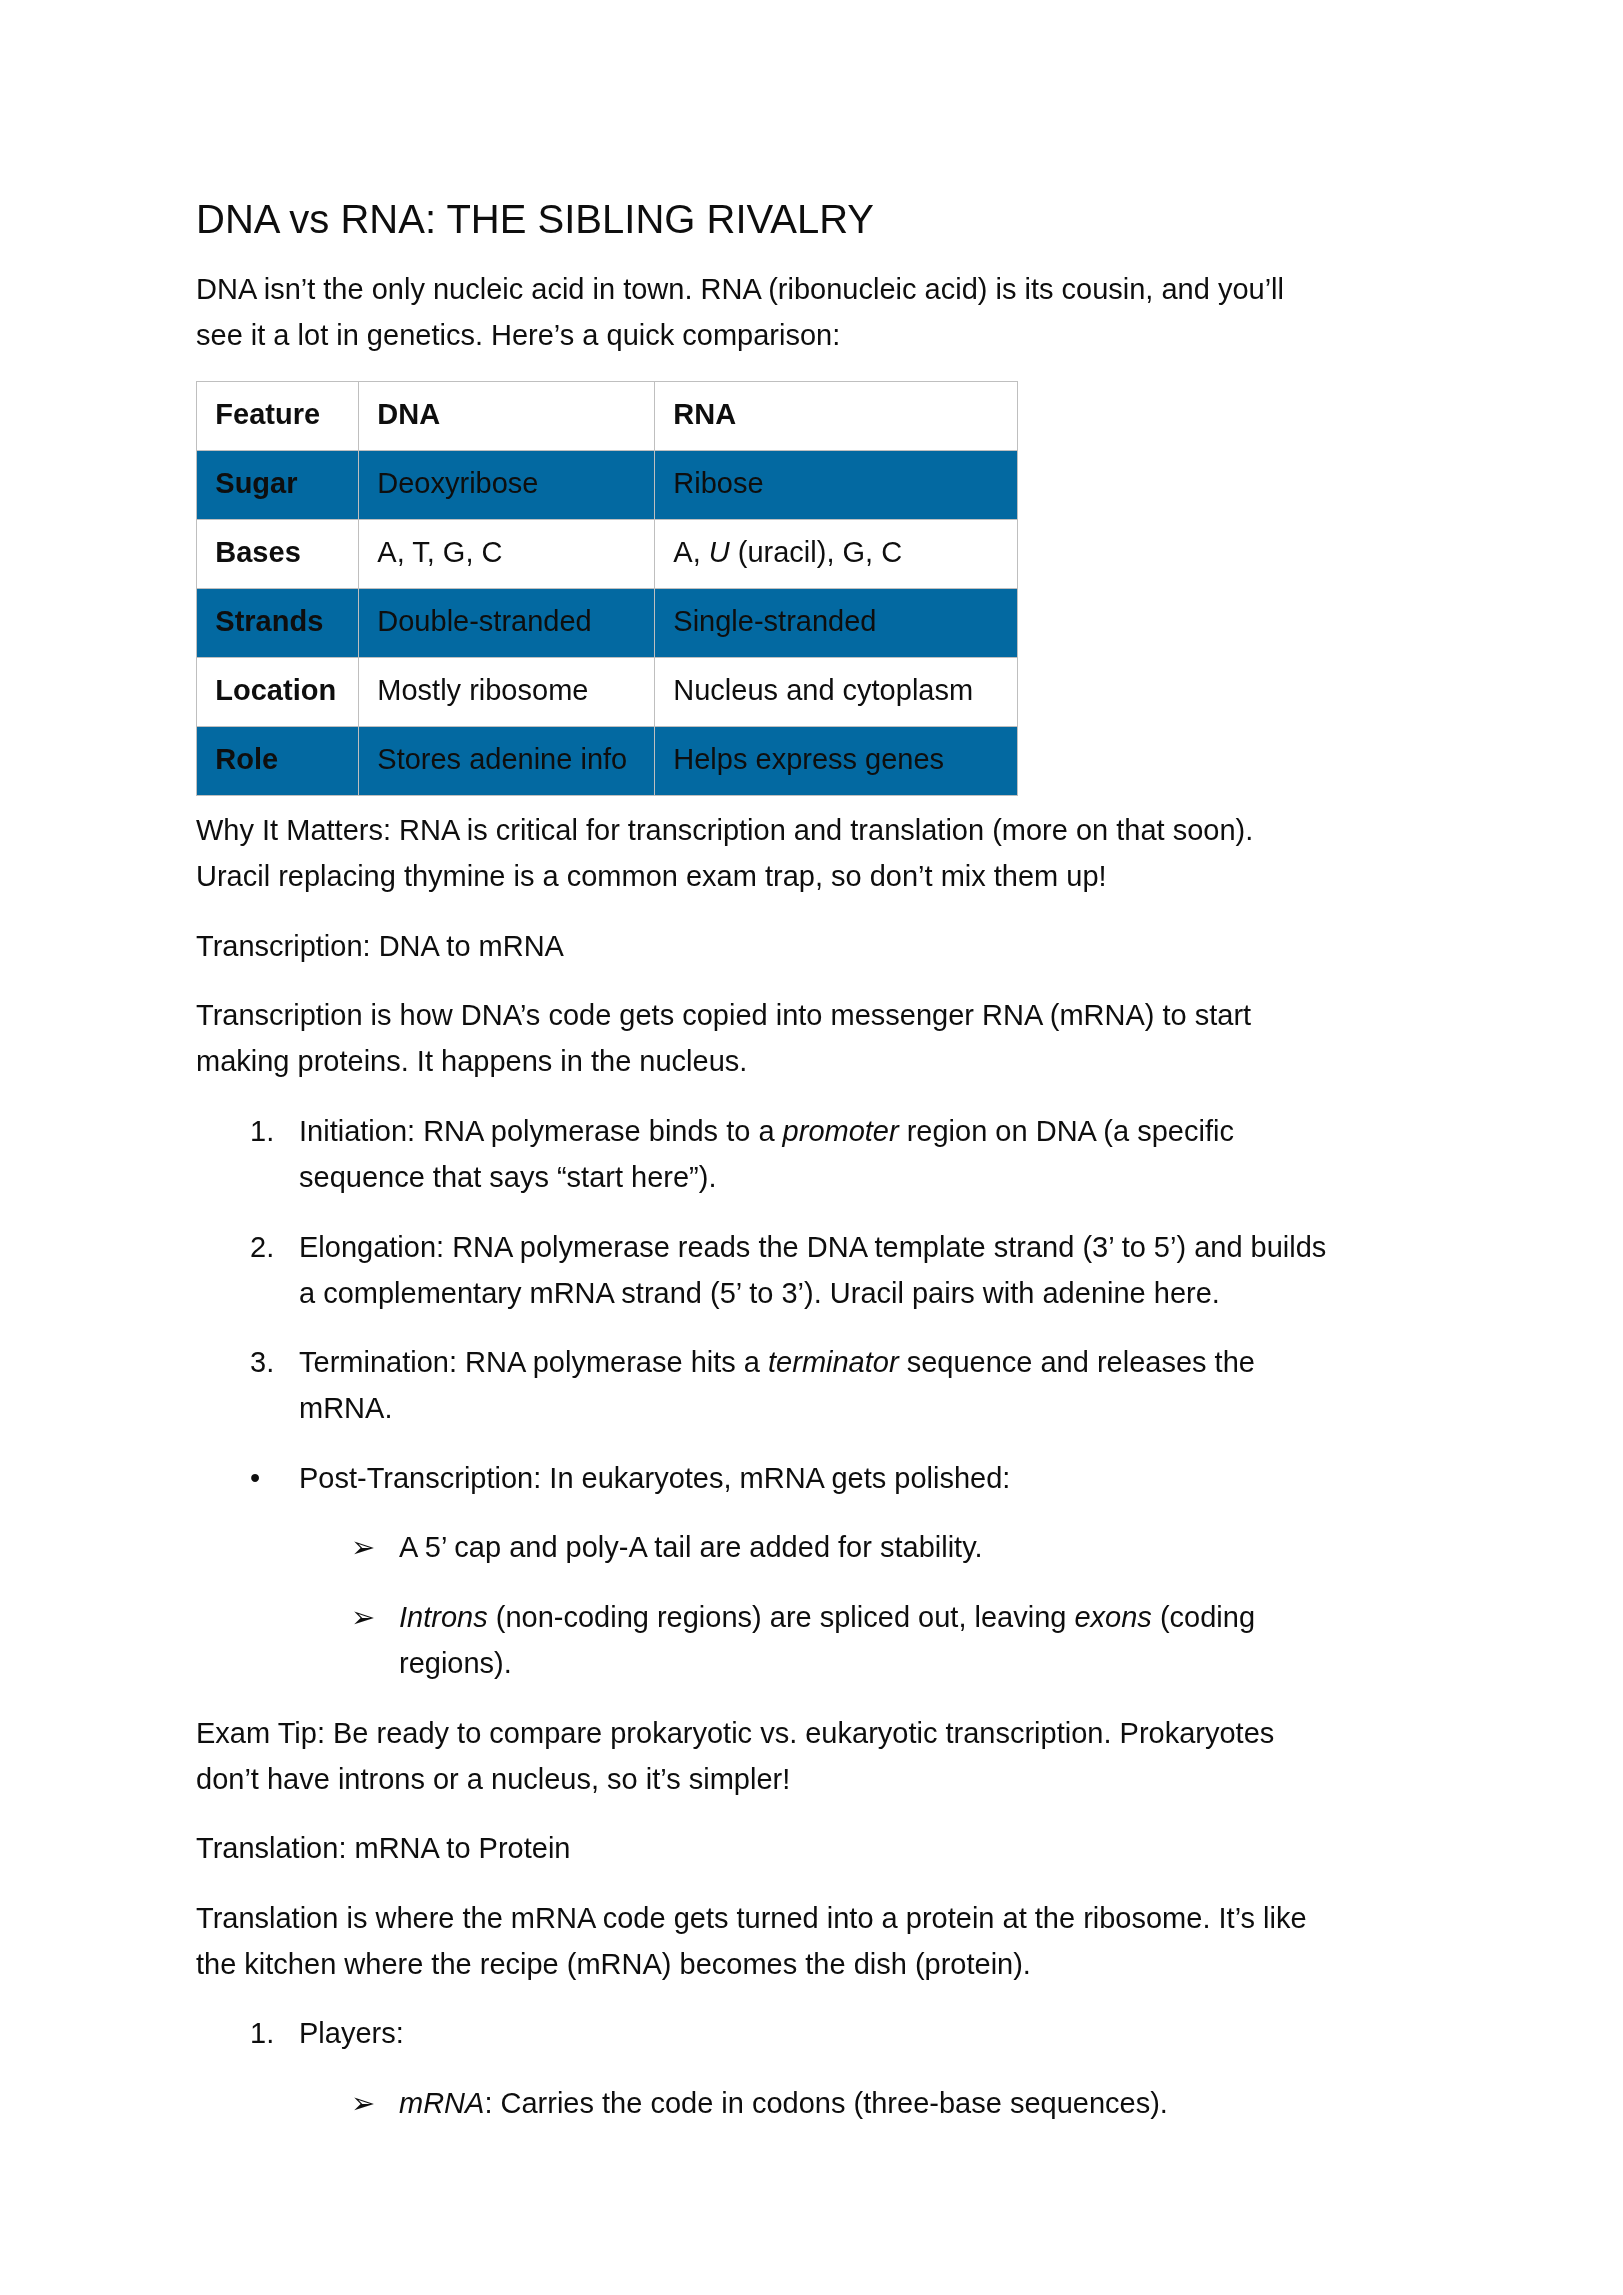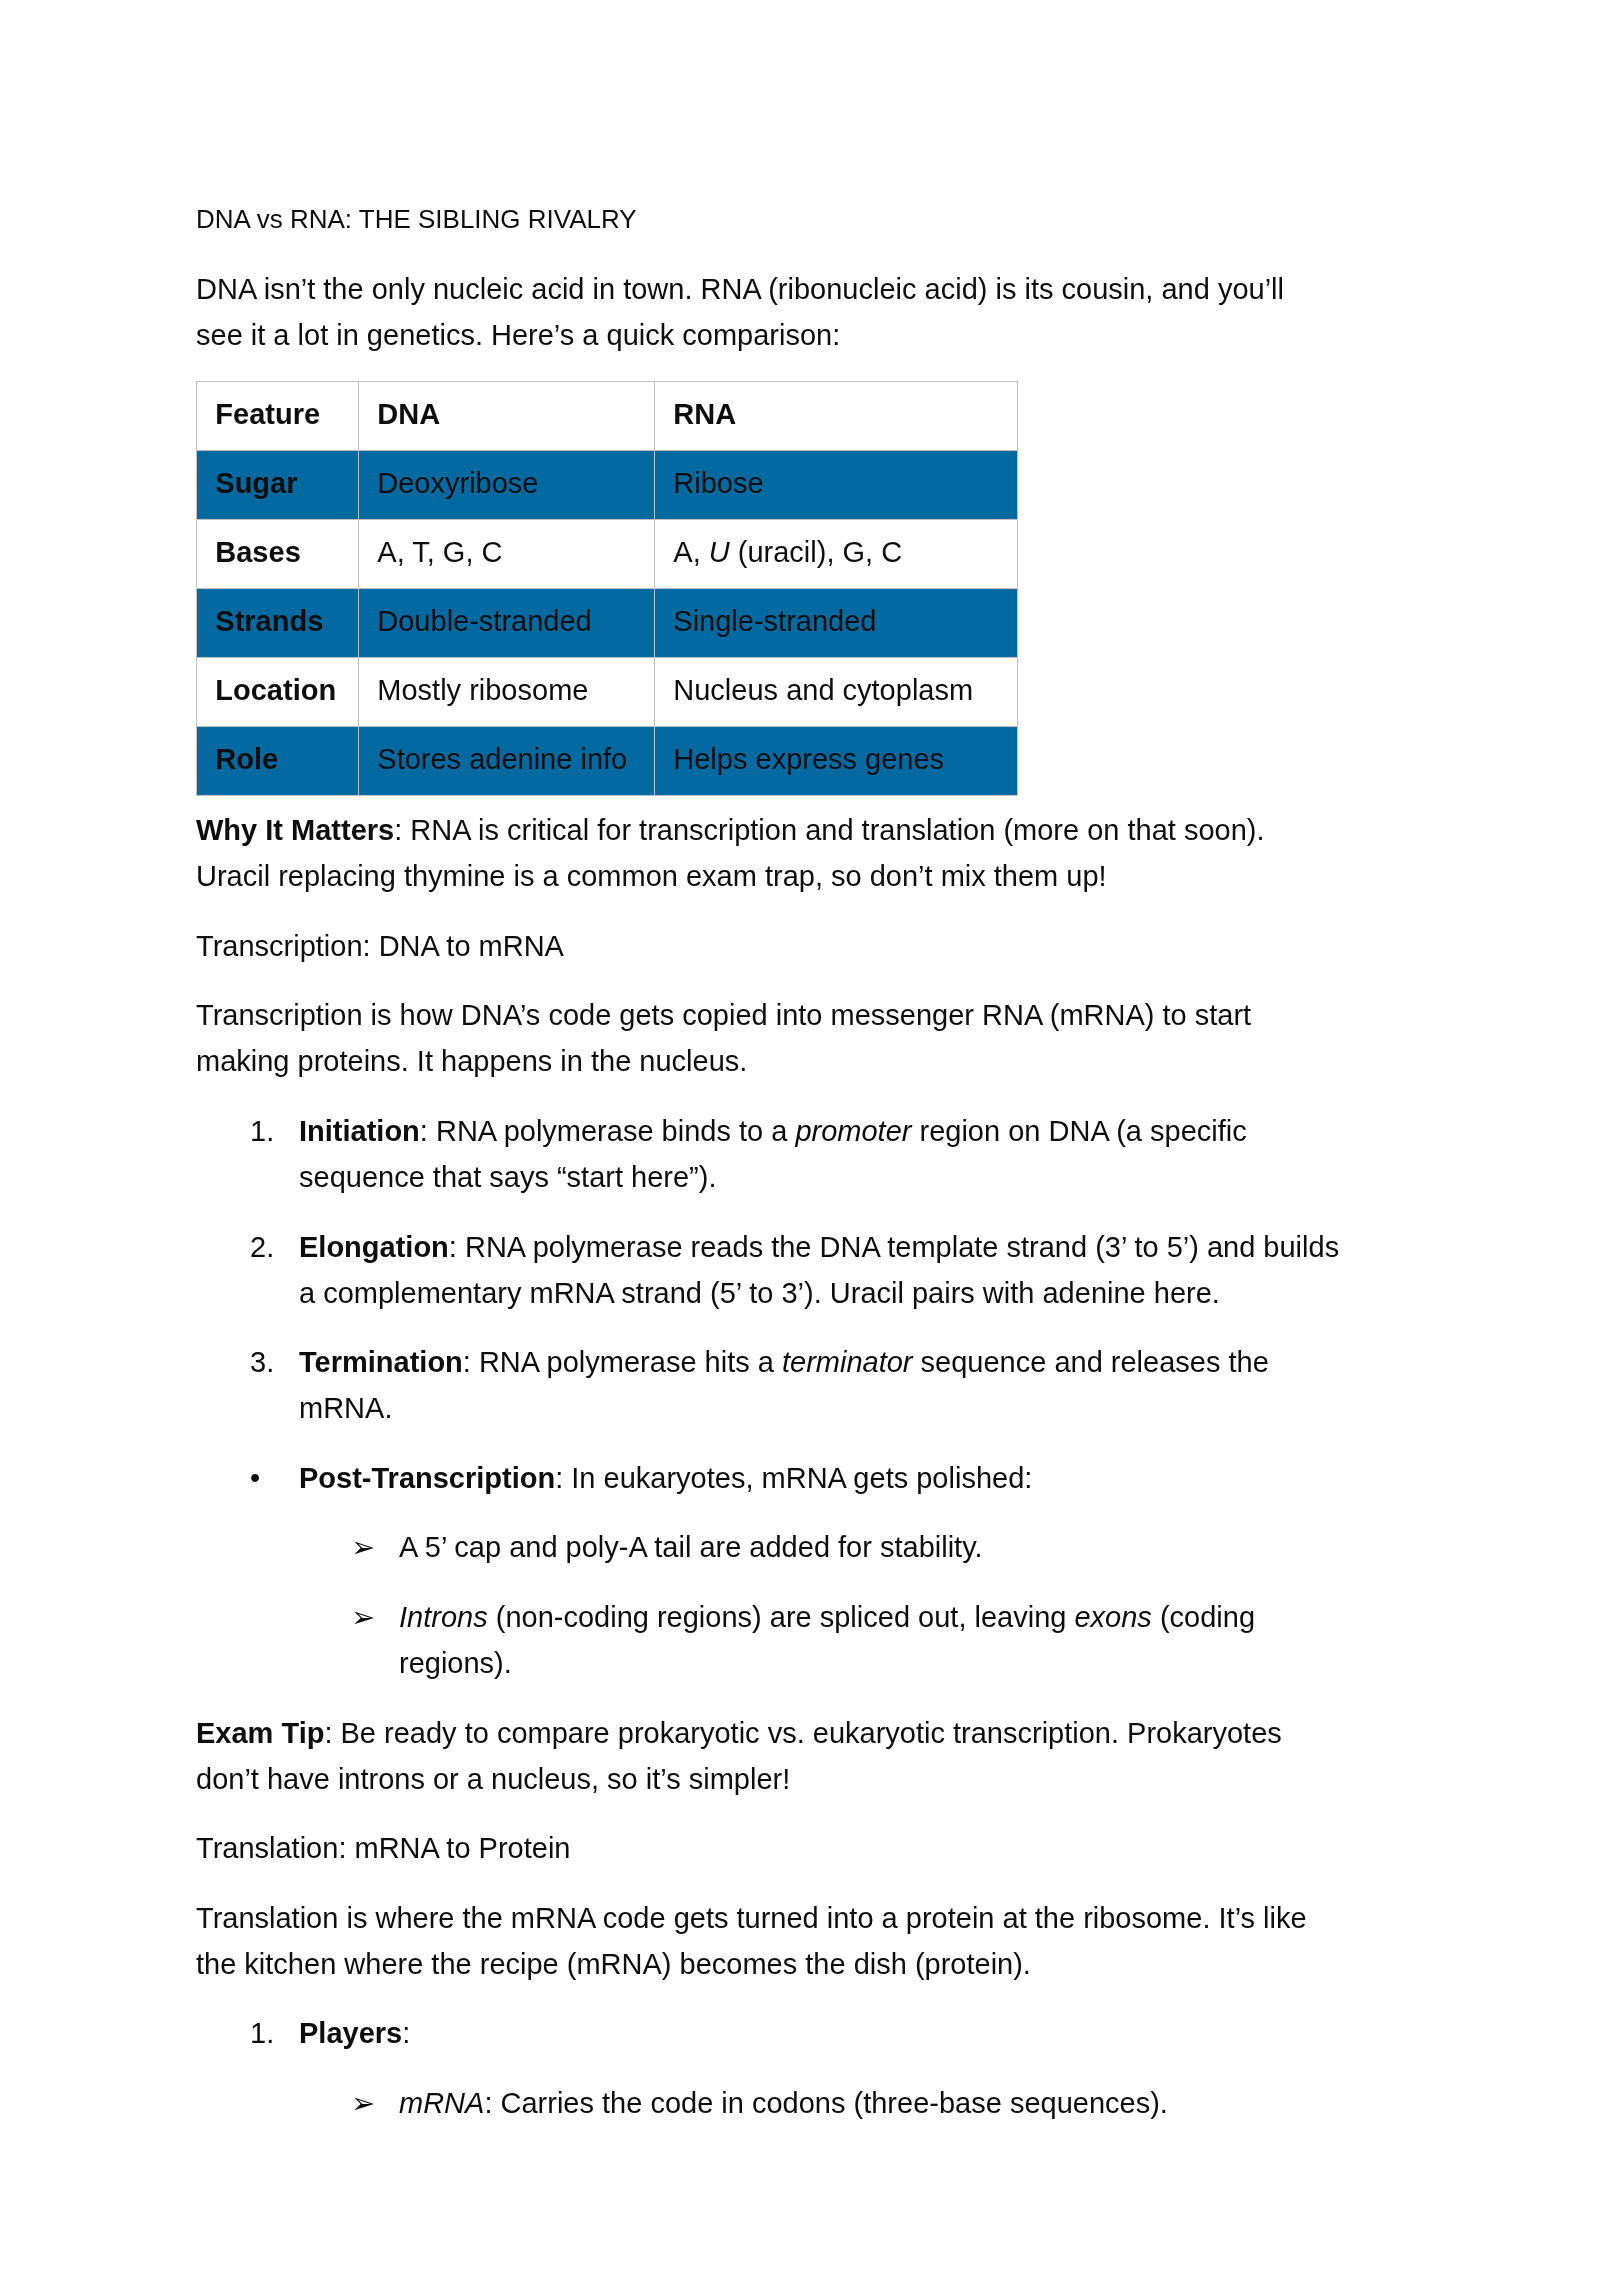--- a/index.html
+++ b/index.html
@@ -17,23 +17,23 @@
   .content {
     position: absolute;
     left: 196px;
     top: 196px;
     width: 1234px;
   }
   .para, .title, .heading {
     margin: 0 0 23.6px 0;
     white-space: pre;
   }
-  .title { font-size: 26px; font-weight: 400; }
+  .title { font-size: 40px; font-weight: 400; }
   .heading { font-weight: 400; }
-  .b { font-weight: 700; text-align: center; }
+  .b { font-weight: 400; text-align: center; }
   .i { font-style: italic; }
 
   
   table.cmp {
     border-collapse: collapse;
     table-layout: fixed;
     margin: 0 0 11px 0;
     border: 1.3px solid #bfbfbf;
   }
   table.cmp td, table.cmp th {

